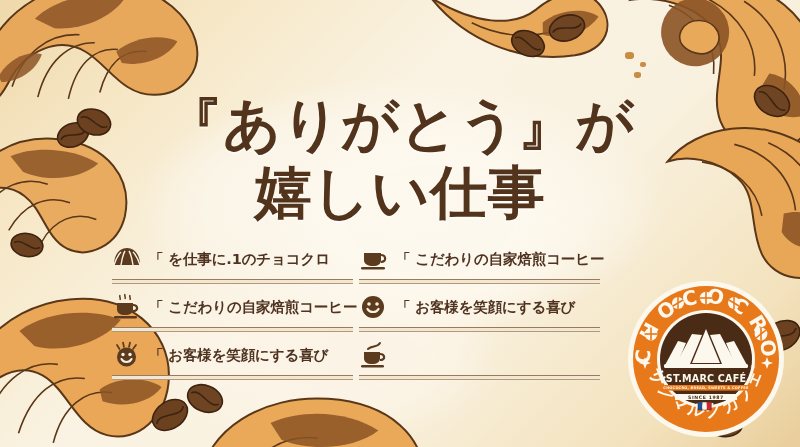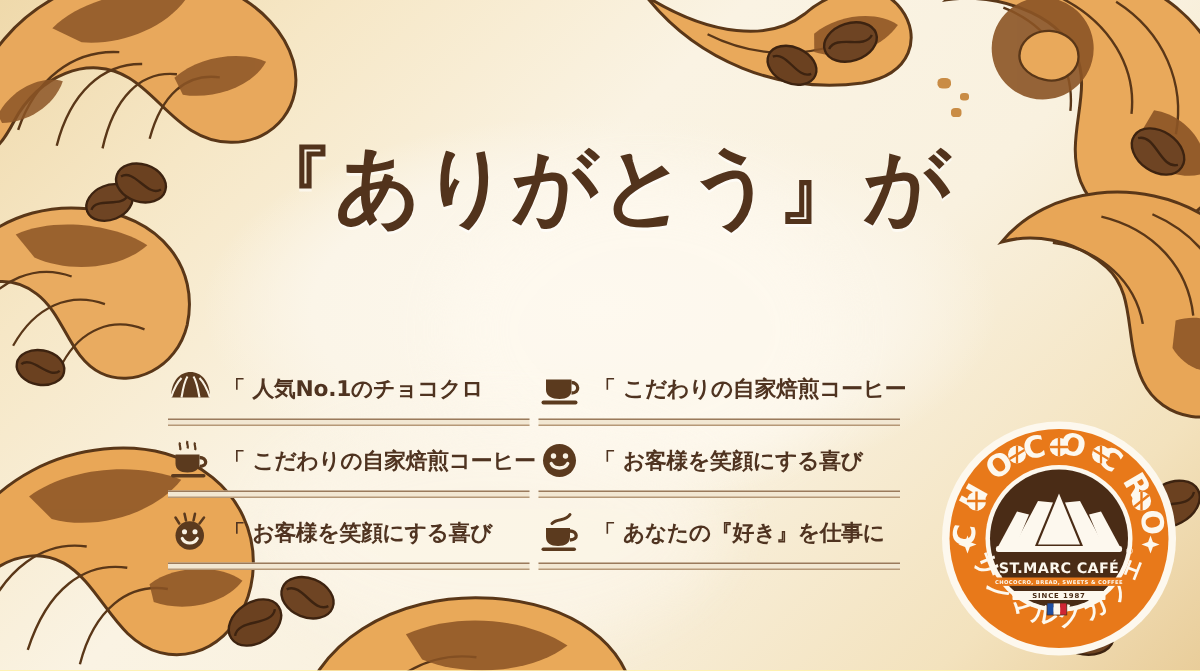--- a/index.html
+++ b/index.html
@@ -239,35 +239,36 @@
     <ellipse cx="17" cy="13" rx="16" ry="11.5" fill="#6b4120" stroke="#3d2310" stroke-width="1.6"></ellipse>
     <path d="M4 13 C10 6 24 20 30 13" stroke="#3d2310" stroke-width="1.6" fill="none"></path>
   </svg>
 
   <div class="crumb" style="left:625px;top:52px;width:9px;height:7px;"></div>
   <div class="crumb" style="left:640px;top:62px;width:6px;height:5px;"></div>
   <div class="crumb" style="left:634px;top:72px;width:7px;height:6px;"></div>
 
   <h1 class="headline">
     <span class="line1">『ありがとう』が</span>
+    <span class="line2">嬉しい仕事</span>
   </h1>
 
   <div class="features">
 
     <div class="feature">
       <span class="f-icon">
         <svg viewBox="0 0 30 28" width="30" height="28">
           <path d="M2 20 C2 9 8 3 15 3 C22 3 28 9 28 20 Z" fill="#5b3a1e"></path>
           <path d="M2 20 C4 14 6 10 9 7" stroke="#f9f2e3" stroke-width="1.4" fill="none"></path>
           <path d="M9 20 C10 14 11 9 13 6" stroke="#f9f2e3" stroke-width="1.4" fill="none"></path>
           <path d="M21 20 C20 14 19 9 17 6" stroke="#f9f2e3" stroke-width="1.4" fill="none"></path>
           <path d="M28 20 C26 14 24 10 21 7" stroke="#f9f2e3" stroke-width="1.4" fill="none"></path>
         </svg>
       </span>
-      <span class="f-text">「 人気No.1のチョコクロ</span>
+      <span class="f-text">「 を仕事に.1のチョコクロ</span>
     </div>
 
     <div class="feature">
       <span class="f-icon">
         <svg viewBox="0 0 30 28" width="30" height="28">
           <path d="M5 8 H22 V15 C22 19 19 21 14 21 C9 21 5 19 5 15 Z" fill="#5b3a1e"></path>
           <path d="M22 10 C27 10 28 17 22 17" stroke="#5b3a1e" stroke-width="2.2" fill="none"></path>
           <rect x="2" y="22" width="24" height="2.6" rx="1.3" fill="#5b3a1e"></rect>
         </svg>
       </span>
@@ -320,21 +321,20 @@
 
     <div class="feature">
       <span class="f-icon">
         <svg viewBox="0 0 30 28" width="30" height="28">
           <path d="M9 8 C13 4 18 7 21 2" stroke="#5b3a1e" stroke-width="2" fill="none" stroke-linecap="round"></path>
           <path d="M5 11 H21 V17 C21 21 18 23 13 23 C8 23 5 21 5 17 Z" fill="#5b3a1e"></path>
           <path d="M21 13 C26 13 27 19 21 19" stroke="#5b3a1e" stroke-width="2.2" fill="none"></path>
           <rect x="2" y="24" width="23" height="2.4" rx="1.2" fill="#5b3a1e"></rect>
         </svg>
       </span>
-      <span class="f-text">「 あなたの『好き』を仕事に</span>
     </div>
   </div>
 
   <div class="logo">
     <svg viewBox="0 0 160 160">
       <defs>
         <path id="arcTop" d="M 80 80 m -56 0 a 56 56 0 0 1 112 0" fill="none"></path>
         <path id="arcBottom" d="M 80 80 m -57 0 a 57 57 0 0 0 114 0" fill="none"></path>
       </defs>
 

